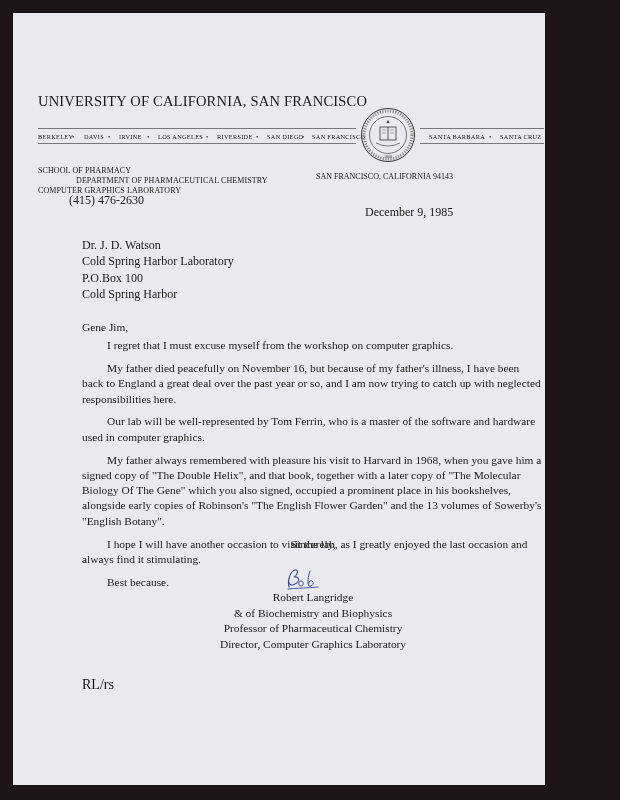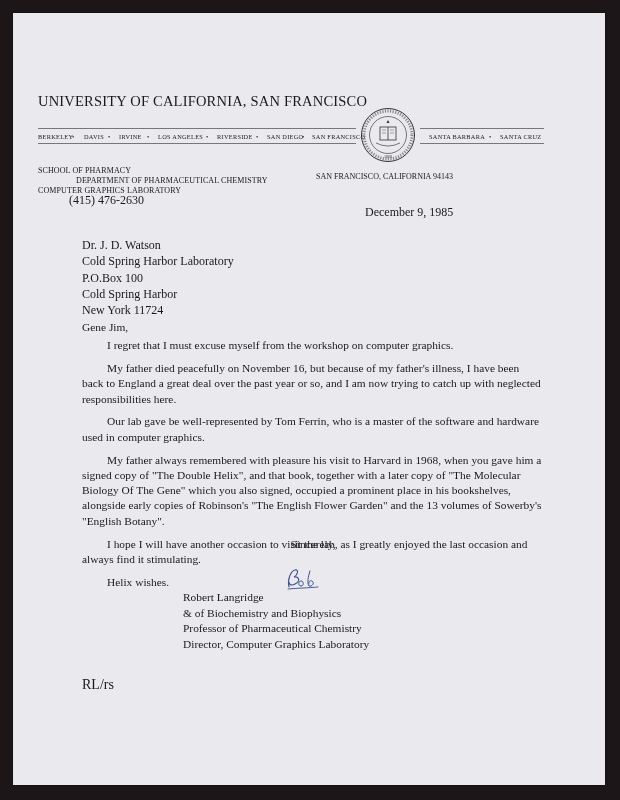--- a/index.html
+++ b/index.html
@@ -7,21 +7,21 @@
     width: 620px; height: 800px;
     background: #1d1618;
     position: relative;
     overflow: hidden;
     font-family: "Liberation Serif", "DejaVu Serif", serif;
     color: #1a1a1a;
   }
   .paper {
     position: absolute;
     left: 13px; top: 13px;
-    width: 592px; height: 772px;
+    width: 532px; height: 772px;
     background: #e9e9ee;
     box-shadow: 0 0 2px rgba(0,0,0,0.5);
   }
   .abs { position: absolute; white-space: nowrap; }
   .title {
     left: 25px; top: 80px;
     font-size: 14.5px; letter-spacing: 0.2px;
   }
   .rule { position: absolute; height: 1px; background: #777; }
   .campus {
@@ -43,21 +43,21 @@
   }
   .body-text p { margin: 0 0 7.5px 0; text-indent: 25px; }
   .body-text p.salutation { text-indent: 0; margin-bottom: 3px; }
   .closing {
     position: absolute; left: 170px; width: 260px; top: 524px;
     text-align: center; font-size: 11.4px; line-height: 15px;
   }
   .sig { position: absolute; left: 270px; top: 552px; width: 40px; height: 28px; }
   .signer {
     position: absolute; left: 170px; width: 260px; top: 577px;
-    text-align: left; font-size: 11.4px; line-height: 15.5px;
+    text-align: center; font-size: 11.4px; line-height: 15.5px;
   }
   .initials { left: 69px; top: 652px; font-size: 14px; margin-top: 12px; }
 </style>
 </head>
 <body>
 
 <div class="paper">
 
   <div class="abs title">UNIVERSITY OF CALIFORNIA, SAN FRANCISCO</div>
 
@@ -105,31 +105,30 @@
   <div class="abs phone">(415) 476-2630</div>
   <div class="abs city">SAN FRANCISCO, CALIFORNIA  94143</div>
 
   <div class="abs date">December 9, 1985</div>
 
   <div class="abs addr">
     <div>Dr. J. D. Watson</div>
     <div>Cold Spring Harbor Laboratory</div>
     <div>P.O.Box 100</div>
     <div>Cold Spring Harbor</div>
-    <div>New York 11724</div>
   </div>
 
   <div class="body-text">
     <p class="salutation">Gene Jim,</p>
     <p>I regret that I must excuse myself from the workshop on computer graphics.</p>
     <p>My father died peacefully on November 16, but because of my father's illness, I have been back to England a great deal over the past year or so, and I am now trying to catch up with neglected responsibilities here.</p>
-    <p>Our lab gave be well-represented by Tom Ferrin, who is a master of the software and hardware used in computer graphics.</p>
+    <p>Our lab will be well-represented by Tom Ferrin, who is a master of the software and hardware used in computer graphics.</p>
     <p>My father always remembered with pleasure his visit to Harvard in 1968, when you gave him a signed copy of "The Double Helix", and that book, together with a later copy of "The Molecular Biology Of The Gene" which you also signed, occupied a prominent place in his bookshelves, alongside early copies of Robinson's "The English Flower Garden" and the 13 volumes of Sowerby's "English Botany".</p>
     <p>I hope I will have another occasion to visit the lab, as I greatly enjoyed the last occasion and always find it stimulating.</p>
-    <p>Helix wishes.</p>
+    <p>Best because.</p>
   </div>
 
   <div class="closing">Sincerely,</div>
 
   <svg class="sig" viewBox="0 0 40 28">
     <path d="M6 22 C4 14 8 6 12 5 C16 4 15 10 11 12 C16 11 18 16 12 19 C9 21 6 20 6 17" fill="none" stroke="#3b4f9a" stroke-width="1.1" stroke-linecap="round"></path>
     <path d="M18 16 c-3 0 -3 5 0 5 c3 0 3 -5 0 -5" fill="none" stroke="#3b4f9a" stroke-width="1"></path>
     <path d="M27 6 C25 12 24 18 26 21 C29 22 32 18 29 16 C27 15 25 17 26 19" fill="none" stroke="#3b4f9a" stroke-width="1" stroke-linecap="round"></path>
     <path d="M5 24 C14 23 26 23 35 22" fill="none" stroke="#3b4f9a" stroke-width="0.9" stroke-linecap="round"></path>
   </svg>

